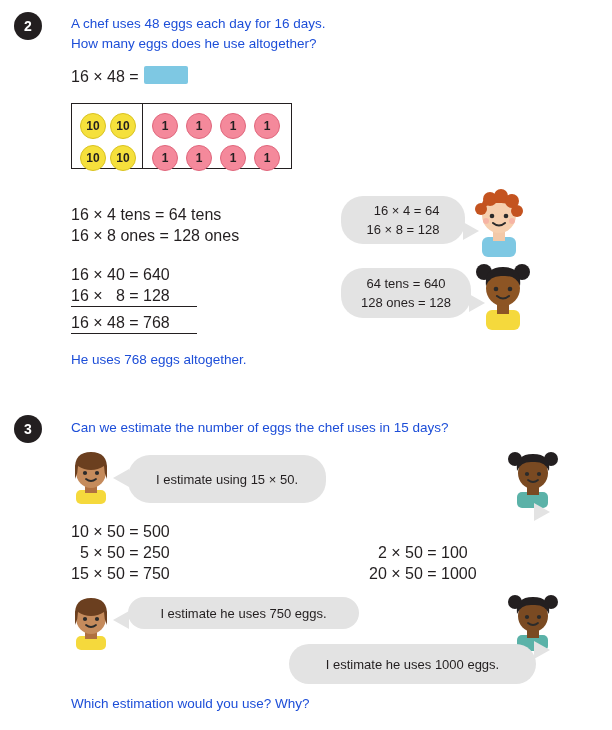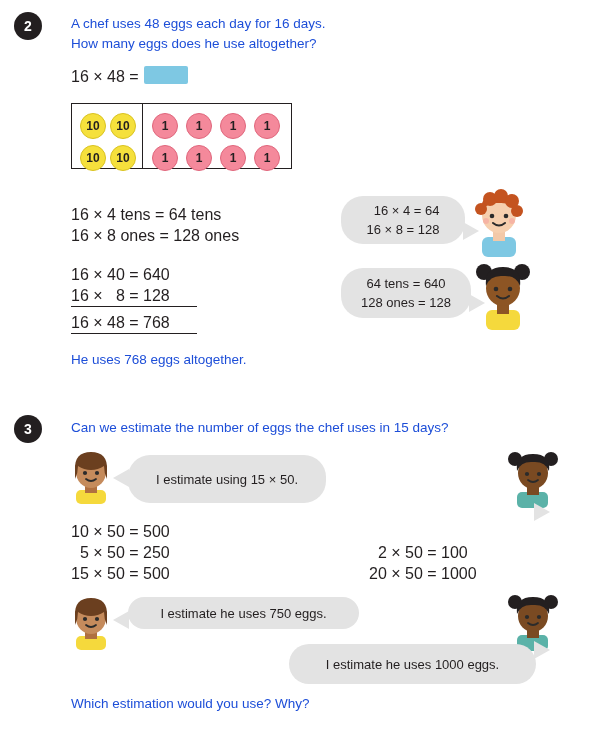--- a/index.html
+++ b/index.html
@@ -224,21 +224,21 @@
       <circle cx="19" cy="26" r="2.1" fill="#2b2b2b"></circle>
       <circle cx="31" cy="26" r="2.1" fill="#2b2b2b"></circle>
       <path d="M20 32 q5 4 10 0" stroke="#2b2b2b" stroke-width="1.8" fill="none" stroke-linecap="round"></path>
     </svg>
   </div>
 
   <div class="tail right" style="left:534px; top:503px;"></div>
 
   <div class="calc" style="left:71px; top:521px;">10 × 50 = 500</div>
   <div class="calc" style="left:71px; top:542px;">  5 × 50 = 250</div>
-  <div class="calc" style="left:71px; top:563px;">15 × 50 = 500</div>
+  <div class="calc" style="left:71px; top:563px;">15 × 50 = 750</div>
 
   <div class="calc" style="left:369px; top:542px;">  2 × 50 = 100</div>
   <div class="calc" style="left:369px; top:563px;">20 × 50 = 1000</div>
 
   <div class="kid" style="left:66px; top:594px;">
     <svg width="50" height="56" viewBox="0 0 50 56">
       <rect x="10" y="42" width="30" height="14" rx="5" fill="#f5d93c"></rect>
       <rect x="19" y="35" width="12" height="10" fill="#b07040"></rect>
       <ellipse cx="25" cy="24" rx="15" ry="16" fill="#c58b5c"></ellipse>
       <path d="M9 22 q-1 -18 16 -18 q17 0 16 18 l0 9 q-3 -6 -3 -13 q-6 4 -13 4 q-7 0 -13 -4 q0 7 -3 13z" fill="#6b3f1f"></path>

